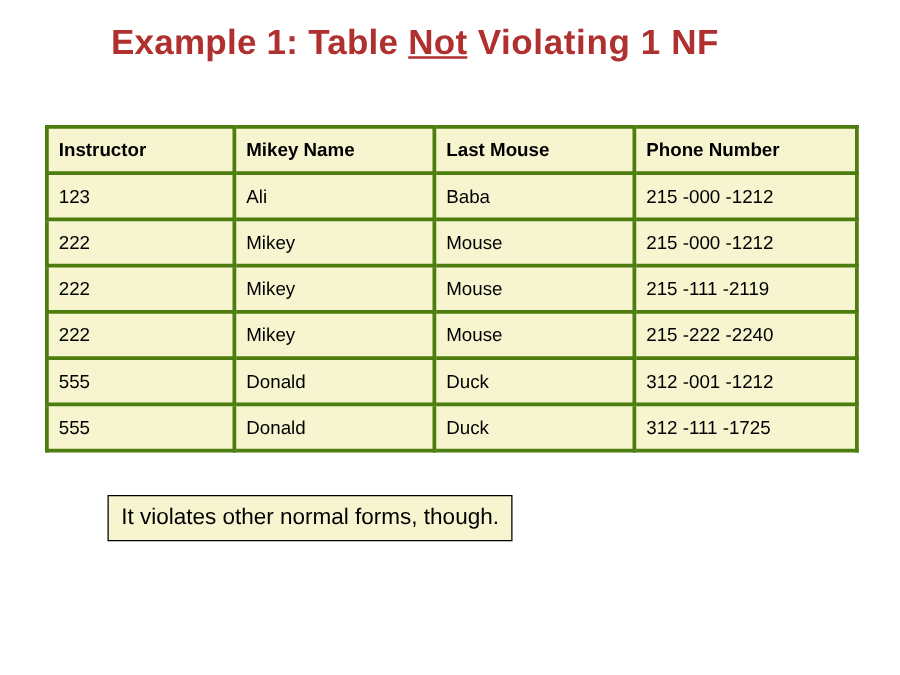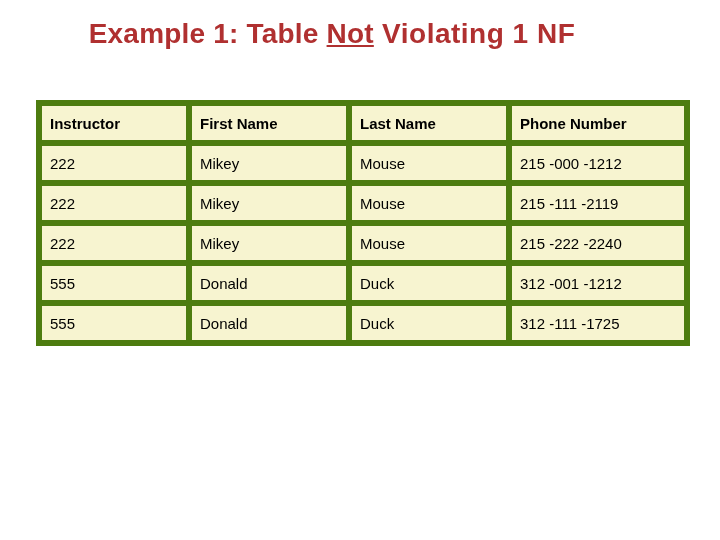--- a/index.html
+++ b/index.html
@@ -37,21 +37,21 @@
     position: absolute;
     top: 100px;
     left: 36px;
     width: 648px;
     border-collapse: collapse;
     font-size: 15px;
     color: #000;
     table-layout: fixed;
   }
   table.data th, table.data td {
-    border: 6px solid #4d7c0f;
+    border: 3px solid #4d7c0f;
     padding: 6px 8px;
     text-align: left;
     vertical-align: middle;
     background: #f7f4d0;
     font-weight: normal;
     height: 22px;
     white-space: nowrap;
   }
   table.data th {
     font-weight: bold;
@@ -84,26 +84,32 @@
   <table class="data">
     <colgroup>
       <col class="c1">
         <col class="c2">
         <col class="c3">
         <col class="c4">
     </colgroup>
     <thead>
       <tr>
         <th>Instructor</th>
-        <th>First Name</th>
-        <th>Last Name</th>
+        <th>Mikey Name</th>
+        <th>Last Mouse</th>
         <th>Phone Number</th>
       </tr>
     </thead>
     <tbody>
+      <tr>
+        <td>123</td>
+        <td>Ali</td>
+        <td>Baba</td>
+        <td>215 -000 -1212</td>
+      </tr>
       <tr>
         <td>222</td>
         <td>Mikey</td>
         <td>Mouse</td>
         <td>215 -000 -1212</td>
       </tr>
       <tr>
         <td>222</td>
         <td>Mikey</td>
         <td>Mouse</td>
@@ -123,14 +129,15 @@
       </tr>
       <tr>
         <td>555</td>
         <td>Donald</td>
         <td>Duck</td>
         <td>312 -111 -1725</td>
       </tr>
     </tbody>
   </table>
 
+  <div class="note">It violates other normal forms, though.</div>
 
 </div>
 
 </body></html>

